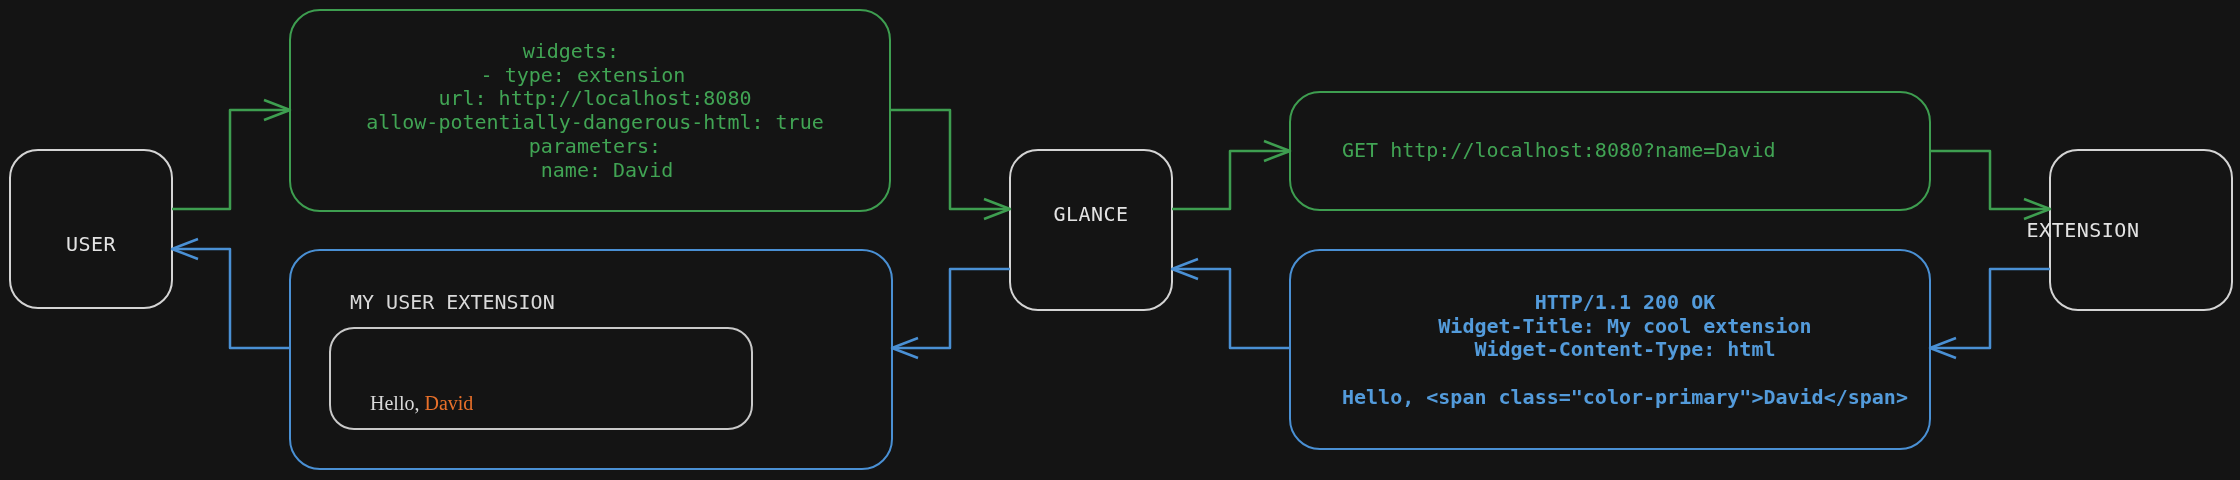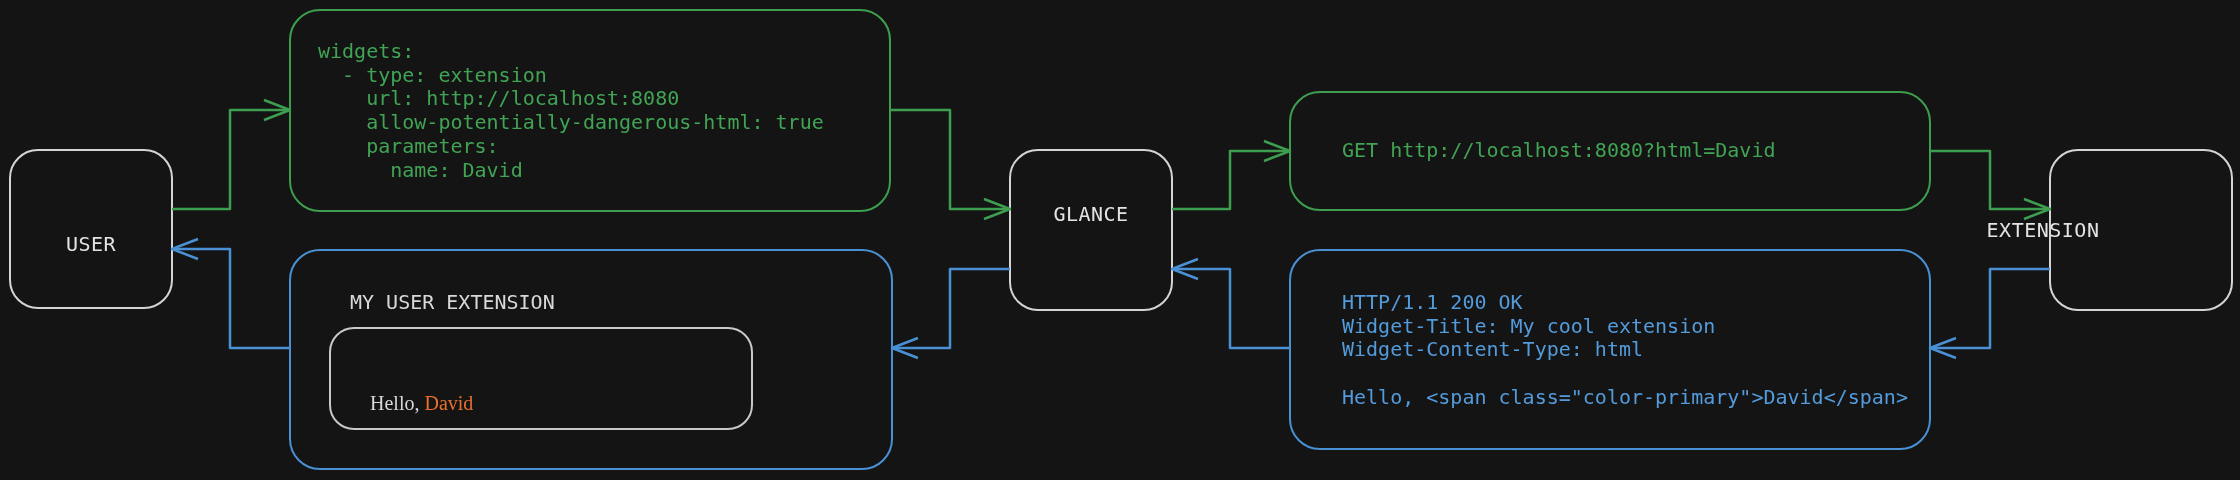--- a/index.html
+++ b/index.html
@@ -16,28 +16,28 @@
   }
   html,body{margin:0;padding:0;background:var(--bg);}
   #canvas{
     position:relative;
     width:2240px;height:480px;
     background:var(--bg);
     overflow:hidden;
     font-family:"DejaVu Sans Mono","Liberation Mono",monospace;
   }
   #wires{position:absolute;left:0;top:0;z-index:0;}
-  .overlay{position:absolute;z-index:1;}
+  .overlay{position:absolute;z-index:1;text-align:center;}
   .code{
     font-size:20px;
     line-height:23.7px;
     white-space:pre;
   }
   .green-code{color:var(--green-text);}
-  .blue-code{color:var(--blue-text);}
+  .blue-code{color:var(--blue-text);font-weight:bold;}
   .grey-code{color:var(--grey-text);}
   .node-label{
     display:flex;align-items:center;justify-content:center;
     color:var(--node-label);
     font-size:20px;
     letter-spacing:0.5px;
   }
   .orange{color:var(--orange);}
 </style>
 </head>
@@ -82,30 +82,30 @@
       <path d="M1198 259 L1172 269 L1198 279"></path>
       <path d="M1010 269 H950 V348 H895"></path>
       <path d="M918 338 L892 348 L918 358"></path>
       <path d="M290 348 H230 V249 H175"></path>
       <path d="M198 239 L172 249 L198 259"></path>
     </g>
   </svg>
 
   <div class="overlay node-label" style="left:10px;top:150px;width:162px;height:188px;">USER</div>
   <div class="overlay node-label" style="left:1010px;top:150px;width:162px;height:128px;border-radius:24px;">GLANCE</div>
-  <div class="overlay node-label" style="left:1952px;top:150px;width:182px;height:160px;">EXTENSION</div>
+  <div class="overlay node-label" style="left:1992px;top:150px;width:182px;height:160px;">EXTENSION</div>
 
   <div class="overlay code green-code" style="left:318px;top:40px;">widgets:
   - type: extension
     url: http://localhost:8080
     allow-potentially-dangerous-html: true
     parameters:
       name: David</div>
 
-  <div class="overlay code green-code" style="left:1342px;top:139px;">GET http://localhost:8080?html=David</div>
+  <div class="overlay code green-code" style="left:1342px;top:139px;">GET http://localhost:8080?name=David</div>
 
   <div class="overlay code blue-code" style="left:1342px;top:291px;">HTTP/1.1 200 OK
 Widget-Title: My cool extension
 Widget-Content-Type: html
 
 Hello, &lt;span class="color-primary"&gt;David&lt;/span&gt;</div>
 
   <div class="overlay code grey-code" style="left:350px;top:291px;">MY USER EXTENSION</div>
   <div class="overlay code" style="left:350px;top:368px;font-family:Liberation Serif, serif;">
     <span class="grey-code">Hello, </span><span class="orange">David</span>

